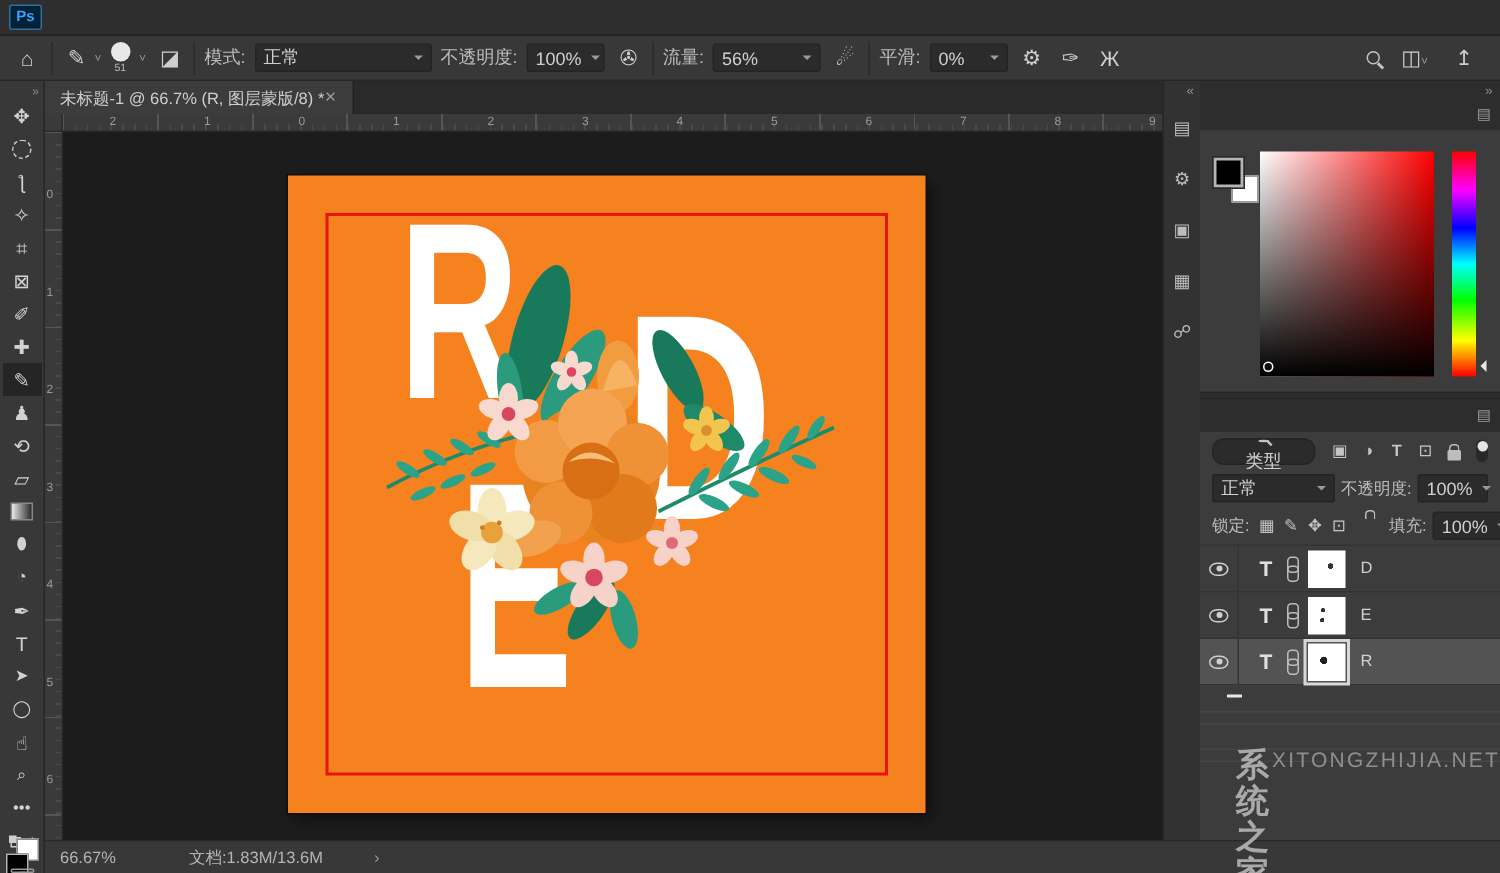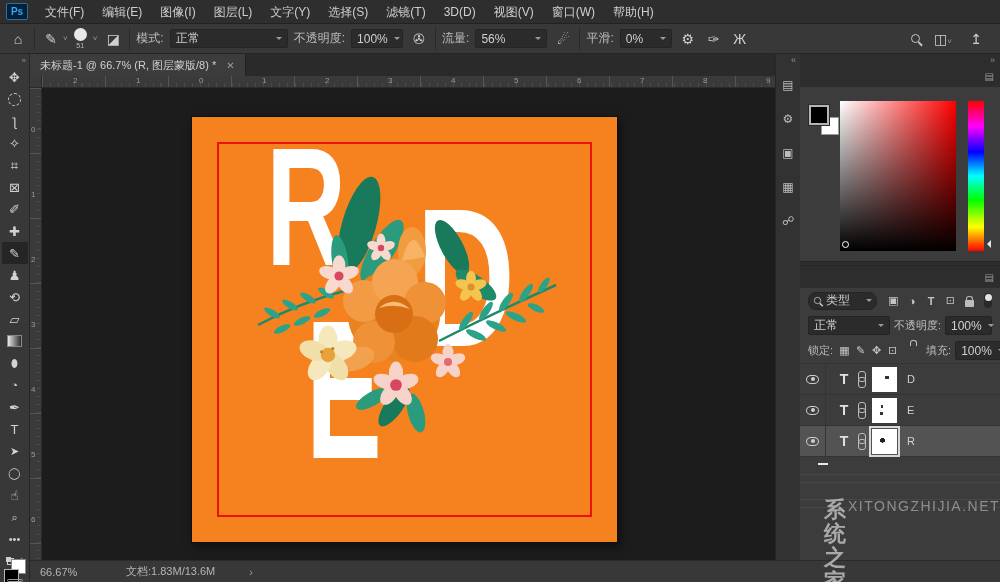--- a/index.html
+++ b/index.html
@@ -56,21 +56,21 @@
   .swaprow .minisq { position:relative; width:8px; height:8px; }
   .swaprow .minisq::before { content:""; position:absolute; left:0; top:0; width:5px; height:5px; background:#cfcfcf; }
   .swaprow .minisq::after { content:""; position:absolute; right:0; bottom:0; width:5px; height:5px; border:1px solid #cfcfcf; }
   .qmask { width:16px; height:10px; border:1px solid #9a9a9a; border-radius:2px; margin-top:5px; position:relative; }
   .qmask::after { content:""; position:absolute; inset:1px 3px; border-radius:50%; border:1px solid #9a9a9a; }
 
   
   .docarea { position:absolute; left:30px; top:54px; width:745px; height:506px; background:#1c1c1c; }
   .tabbar { position:absolute; left:0; top:0; width:100%; height:22px; background:#2a2a2a; display:flex; }
   .doctab { background:#3c3c3c; color:#cfcfcf; font-size:11px; display:flex; align-items:center;
-    gap:10px; padding:0 10px; border-right:1px solid #222; }
+    padding:0 10px; border-right:1px solid #222; }
   .doctab .x { color:#9a9a9a; font-size:10px; }
   .corner { position:absolute; left:0; top:22px; width:12px; height:12px; background:#3a3a3a; border-right:1px solid #2a2a2a; border-bottom:1px solid #2a2a2a; }
   .hruler { position:absolute; left:12px; top:22px; right:0; height:12px; background:#3a3a3a; border-bottom:1px solid #2a2a2a;
     background-image:repeating-linear-gradient(90deg,#555 0 1px,transparent 1px 63px),repeating-linear-gradient(90deg,#4a4a4a 0 1px,transparent 1px 7.9px);
     background-size:100% 100%,100% 4px; background-position:left bottom,left bottom; background-repeat:no-repeat; }
   .hruler span { position:absolute; top:0; font-size:8px; color:#9a9a9a; }
   .hruler span:nth-of-type(1){left:31px}.hruler span:nth-of-type(2){left:94px}.hruler span:nth-of-type(3){left:157px}
   .hruler span:nth-of-type(4){left:220px}.hruler span:nth-of-type(5){left:283px}.hruler span:nth-of-type(6){left:346px}
   .hruler span:nth-of-type(7){left:409px}.hruler span:nth-of-type(8){left:472px}.hruler span:nth-of-type(9){left:535px}
   .hruler span:nth-of-type(10){left:598px}.hruler span:nth-of-type(11){left:661px}.hruler span:nth-of-type(12){left:724px}
@@ -115,21 +115,21 @@
   .cp-grad { position:absolute; left:40px; top:14px; width:116px; height:150px;
     background-image:linear-gradient(180deg,rgba(0,0,0,0),#000),linear-gradient(90deg,#fff,#f00); }
   .cp-cursor { position:absolute; left:2px; bottom:3px; width:7px; height:7px; border:1px solid #fff; border-radius:50%; }
   .cp-hue { position:absolute; left:168px; top:14px; width:16px; height:150px;
     background:linear-gradient(180deg,#f00,#f0f 17%,#00f 34%,#0ff 50%,#0f0 66%,#ff0 84%,#f00); }
   .cp-hue-arrow { position:absolute; right:-7px; bottom:3px; border:4px solid transparent; border-right-color:#e8e8e8; }
   .pgap { height:5px; background:#2d2d2d; border-top:1px solid #262626; border-bottom:1px solid #262626; }
 
   .lp-row { display:flex; align-items:center; gap:4px; padding:0 8px; height:25px; }
   .lp-filter .searchdd { display:flex; align-items:center; gap:4px; height:18px; width:74px;
-    background:#2b2b2b; border:1px solid #242424; border-radius:8px; padding:0 4px; color:#cfcfcf; }
+    background:#2b2b2b; border:1px solid #242424; border-radius:8px; padding:0 4px; color:#cfcfcf;flex-direction:column; }
   .searchdd::after { content:""; border:3px solid transparent; border-top-color:#9a9a9a; margin:3px 0 0 auto; }
   .fic { width:17px; height:17px; display:flex; align-items:center; justify-content:center; color:#c4c4c4; font-size:11px; }
   .fic.t { font-weight:bold; }
   .toggle { width:9px; height:15px; background:#282828; border-radius:5px; position:relative; margin-left:2px; }
   .toggle::after { content:""; position:absolute; left:1px; top:1px; width:7px; height:7px; border-radius:50%; background:#e4e4e4; }
   .lp-blend .dd.blend { width:88px; }
   .lp-label { font-size:11px; color:#bdbdbd; white-space:nowrap; }
   .dd.pct { width:47px; margin-left:auto; }
   .dd.pct2 { width:47px; margin-left:auto; }
   .lockic { width:15px; text-align:center; color:#c4c4c4; font-size:11px; }
@@ -173,34 +173,20 @@
   .wm-title { font-size:22px; font-weight:bold; color:#b9b9b9; letter-spacing:2px; line-height:1.1; }
   .wm-domain { font-size:14px; color:#9a9a9a; letter-spacing:1.5px; }
 </style>
 </head>
 <body>
 
 <div id="app">
 
   <div class="menubar">
     <div class="ps-logo">Ps</div>
-    <div style="display:flex">
-
-    <span class="menu-item">文件(F)</span>
-        <span class="menu-item">编辑(E)</span>
-        <span class="menu-item">图像(I)</span>
-        <span class="menu-item">图层(L)</span>
-        <span class="menu-item">文字(Y)</span>
-        <span class="menu-item">选择(S)</span>
-        <span class="menu-item">滤镜(T)</span>
-        <span class="menu-item">3D(D)</span>
-        <span class="menu-item">视图(V)</span>
-        <span class="menu-item">窗口(W)</span>
-        <span class="menu-item">帮助(H)</span>
-      </div>
     <div class="win-controls">
 
     <span class="win-btn"></span>
         <span class="win-btn"></span>
         <span class="win-btn"></span>
       </div>
   </div>
 
   <div class="optionsbar">
     <span class="ob-icon">⌂</span>

